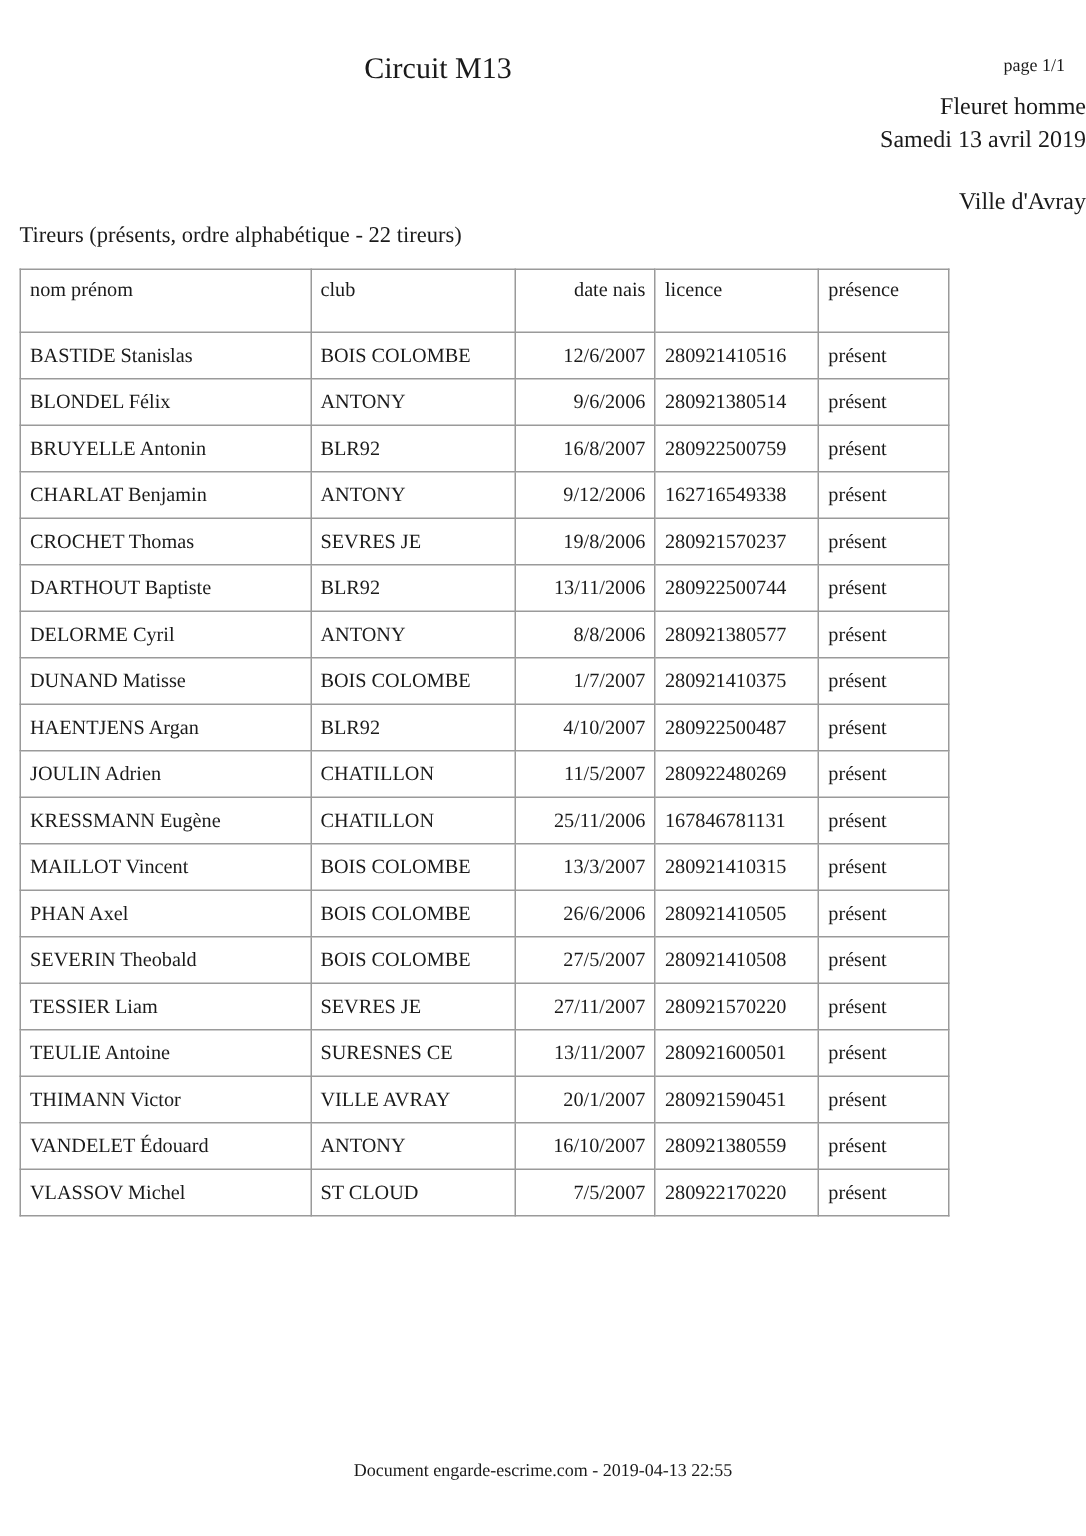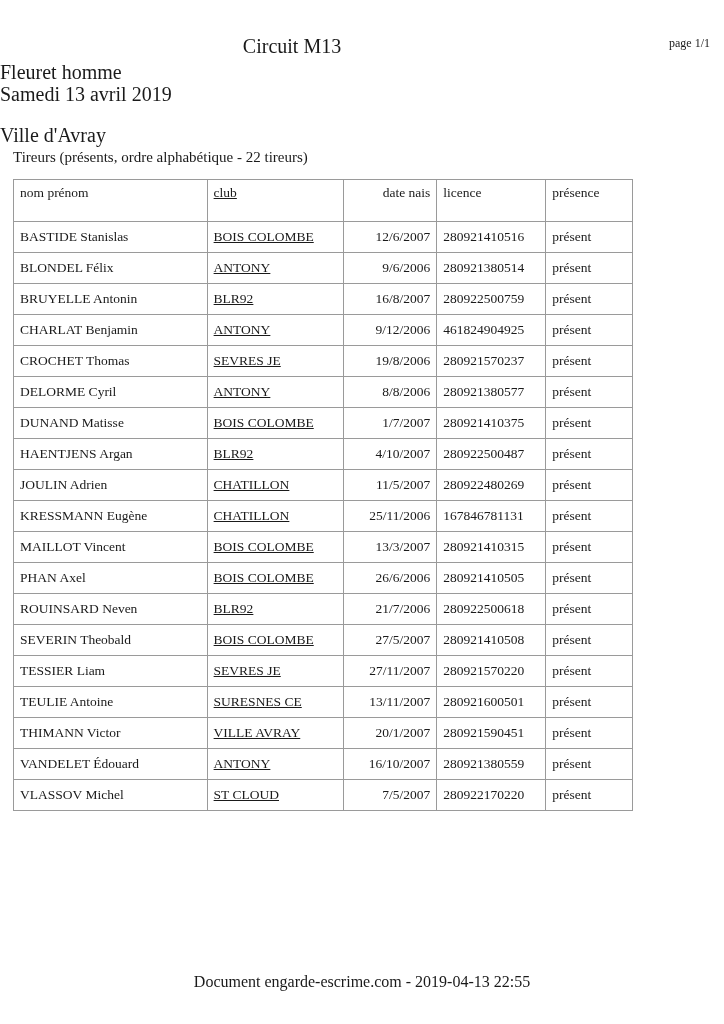--- a/index.html
+++ b/index.html
@@ -2,47 +2,47 @@
 <html><head>
 <meta charset="utf-8">
 <style>
   html, body { margin: 0; padding: 0; background: #ffffff; }
   body {
     width: 724px; height: 1024px; position: relative; overflow: hidden;
     font-family: "Liberation Serif", "DejaVu Serif", serif;
     color: #1a1a1a;
   }
   .title { position: absolute; left: 0; width: 584px; text-align: center; top: 34px; font-size: 20px; line-height: 24px; }
-  .sub { position: absolute; left: 0; width: 724px; text-align: left; font-size: 20px; line-height: 20px; }
+  .sub { position: absolute; left: 0; width: 724px; text-align: right; font-size: 16px; line-height: 20px; }
   .sub1 { top: 62px; }
   .sub2 { top: 84px; }
   .sub3 { top: 105px; margin-top: 20px; }
   .pagenum { position: absolute; right: 14px; top: 36px; font-size: 12px; }
   .section { position: absolute; left: 13px; top: 147px; font-size: 15px; line-height: 20px; }
   table.tireurs {
     position: absolute; left: 13px; top: 179px;
     border-collapse: collapse;
     width: 620px;
     font-size: 13.5px;
   }
   table.tireurs th, table.tireurs td {
     border: 1.5px solid #9a9a9a;
     padding: 0 6px;
     font-weight: normal;
     white-space: nowrap;
   }
   table.tireurs th { height: 36px; text-align: left; vertical-align: top; padding-top: 5px; }
   table.tireurs td { height: 30px; vertical-align: middle; }
   .c-name { width: 181px; margin-left: 36px; }
-  .c-club { width: 124px; text-decoration: underline; }
+  .c-club { width: 124px; }
   .c-date { width: 80px; text-align: right !important; }
   .c-lic { width: 96px; }
   .c-pres { width: 74px; }
   td.c-date { text-align: right; }
-  .footer { position: absolute; left: 0; width: 724px; text-align: center; top: 973px; font-size: 16px; }
+  .footer { position: absolute; left: 0; width: 724px; text-align: center; top: 973px; font-size: 12px; }
 </style>
 </head>
 <body>
 
 <div class="title">Circuit M13</div>
 <div class="sub sub1">Fleuret homme</div>
 <div class="sub sub2">Samedi 13 avril 2019</div>
 <div class="sub sub3">Ville d'Avray</div>
 <div class="pagenum">page 1/1</div>
 
@@ -77,31 +77,38 @@
         <td class="c-name">BRUYELLE Antonin</td>
         <td class="c-club">BLR92</td>
         <td class="c-date">16/8/2007</td>
         <td class="c-lic">280922500759</td>
         <td class="c-pres">présent</td>
       </tr>
       <tr>
         <td class="c-name">CHARLAT Benjamin</td>
         <td class="c-club">ANTONY</td>
         <td class="c-date">9/12/2006</td>
-        <td class="c-lic">461824904925</td>
+        <td class="c-lic">162716549338</td>
         <td class="c-pres">présent</td>
       </tr>
       <tr>
         <td class="c-name">CROCHET Thomas</td>
         <td class="c-club">SEVRES JE</td>
         <td class="c-date">19/8/2006</td>
         <td class="c-lic">280921570237</td>
         <td class="c-pres">présent</td>
       </tr>
       <tr>
+        <td class="c-name">DARTHOUT Baptiste</td>
+        <td class="c-club">BLR92</td>
+        <td class="c-date">13/11/2006</td>
+        <td class="c-lic">280922500744</td>
+        <td class="c-pres">présent</td>
+      </tr>
+      <tr>
         <td class="c-name">DELORME Cyril</td>
         <td class="c-club">ANTONY</td>
         <td class="c-date">8/8/2006</td>
         <td class="c-lic">280921380577</td>
         <td class="c-pres">présent</td>
       </tr>
       <tr>
         <td class="c-name">DUNAND Matisse</td>
         <td class="c-club">BOIS COLOMBE</td>
         <td class="c-date">1/7/2007</td>
@@ -137,27 +144,20 @@
         <td class="c-pres">présent</td>
       </tr>
       <tr>
         <td class="c-name">PHAN Axel</td>
         <td class="c-club">BOIS COLOMBE</td>
         <td class="c-date">26/6/2006</td>
         <td class="c-lic">280921410505</td>
         <td class="c-pres">présent</td>
       </tr>
       <tr>
-        <td class="c-name">ROUINSARD Neven</td>
-        <td class="c-club">BLR92</td>
-        <td class="c-date">21/7/2006</td>
-        <td class="c-lic">280922500618</td>
-        <td class="c-pres">présent</td>
-      </tr>
-      <tr>
         <td class="c-name">SEVERIN Theobald</td>
         <td class="c-club">BOIS COLOMBE</td>
         <td class="c-date">27/5/2007</td>
         <td class="c-lic">280921410508</td>
         <td class="c-pres">présent</td>
       </tr>
       <tr>
         <td class="c-name">TESSIER Liam</td>
         <td class="c-club">SEVRES JE</td>
         <td class="c-date">27/11/2007</td>

